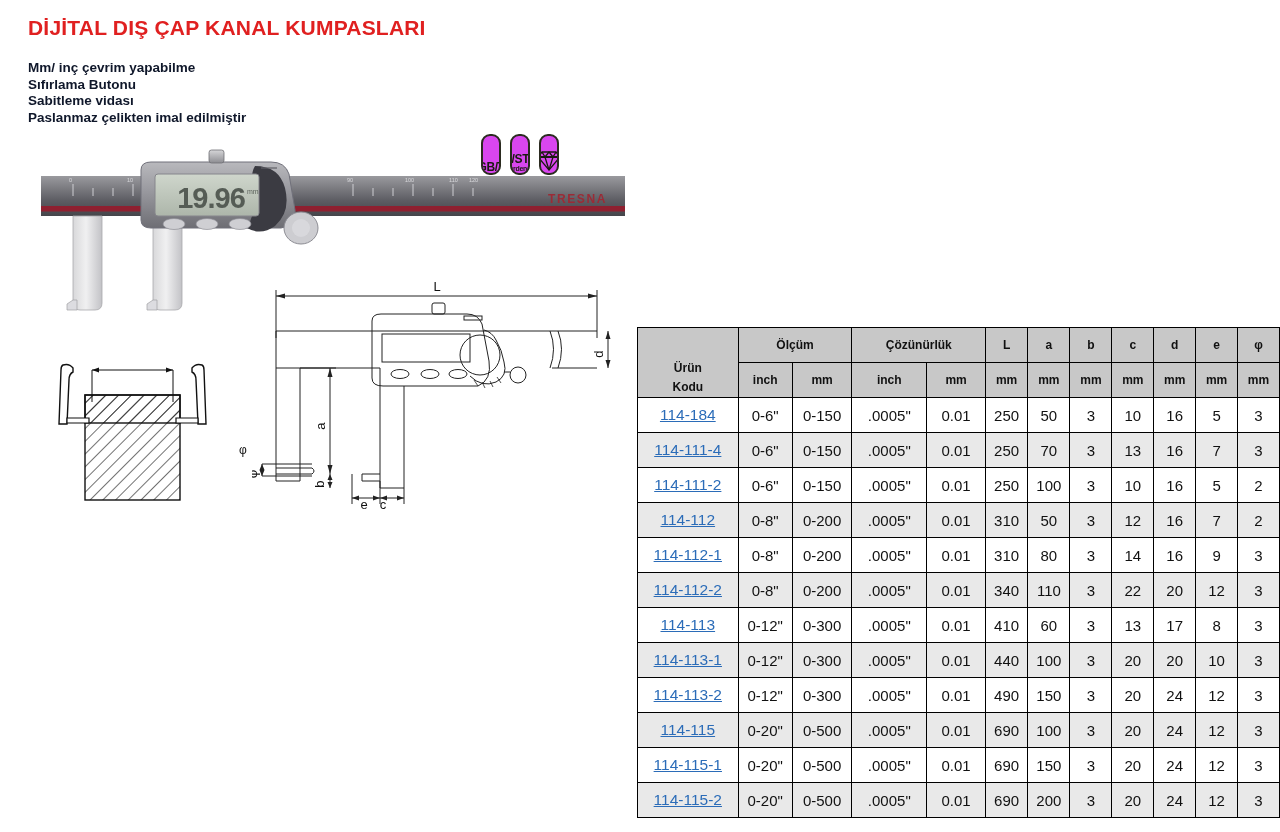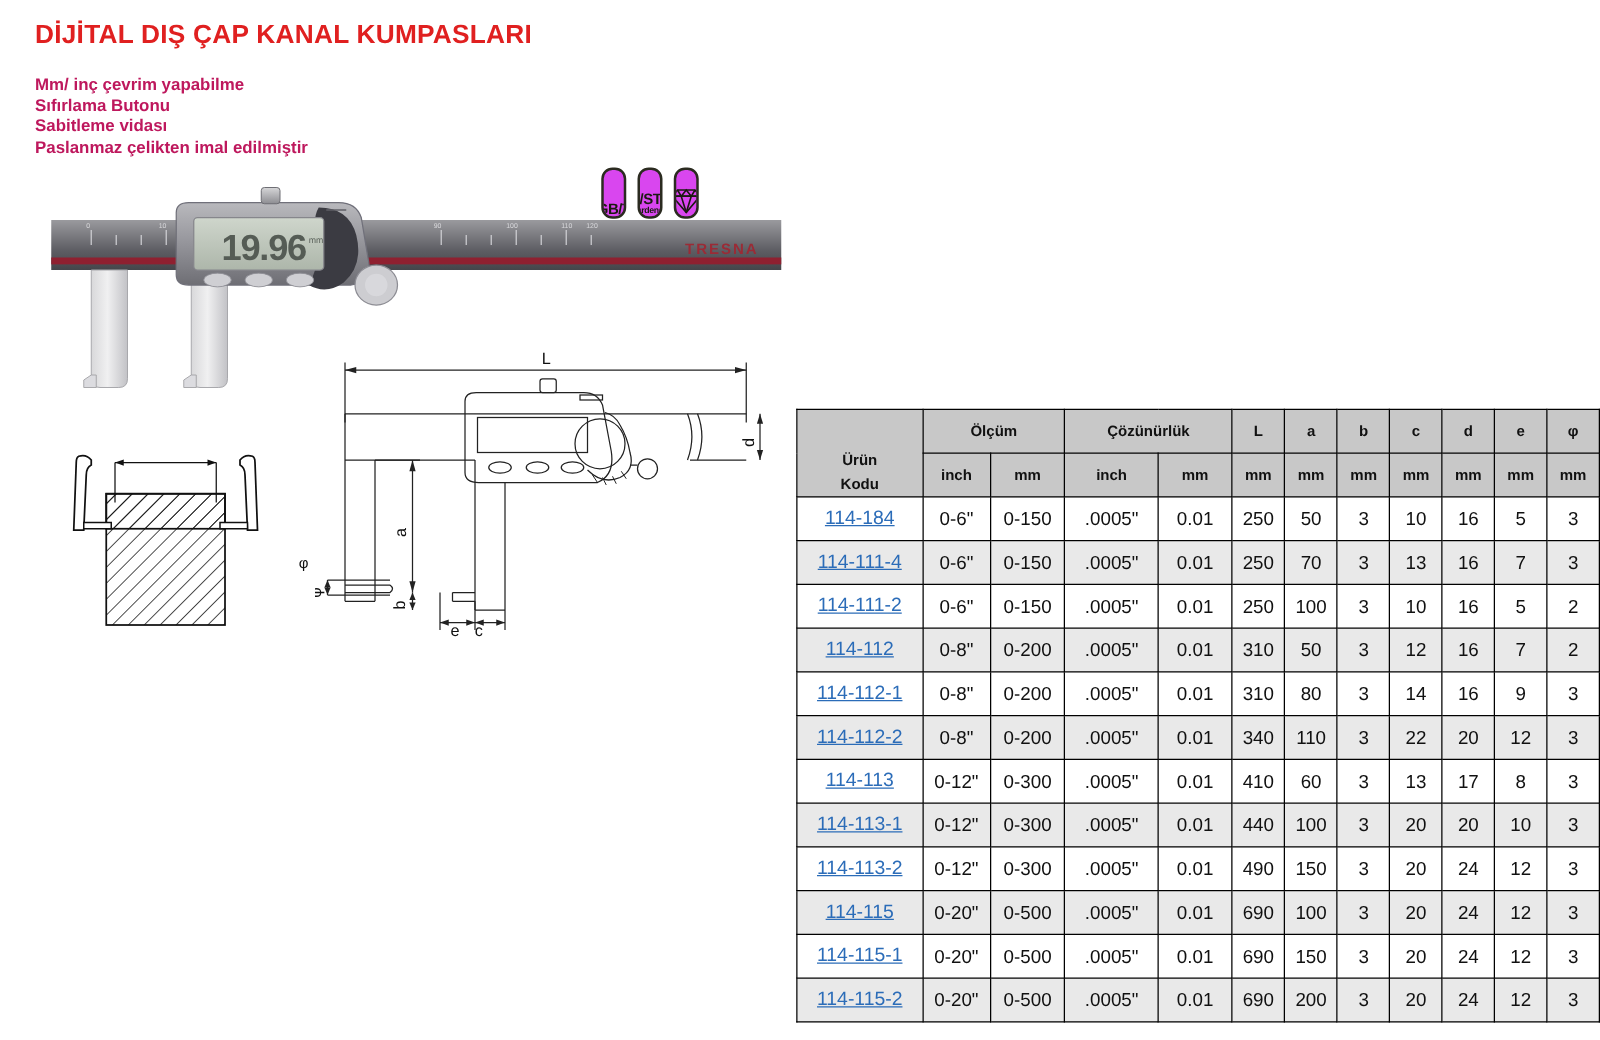--- a/index.html
+++ b/index.html
@@ -14,21 +14,21 @@
 
   
   #page-title {
     position: absolute; left: 28px; top: 16px;
     font-size: 21px; font-weight: bold;
     color: #e02020; letter-spacing: 0.2px;
     white-space: nowrap;
   }
   #feature-list {
     position: absolute; left: 28px; top: 60px;
-    font-size: 13.5px; font-weight: bold; color: #be185d;
+    font-size: 13.5px; font-weight: bold; color: #0f172a;
     line-height: 16.5px;
   }
   #feature-list div { white-space: nowrap; }
 
   
   #badges { position: absolute; left: 481px; top: 134px; display: flex; gap: 9px; }
   .badge {
     width: 20px; height: 41px; border-radius: 9px;
     background: #d946ef; border: 2.5px solid #2b2b20;
     display: flex; flex-direction: column;

